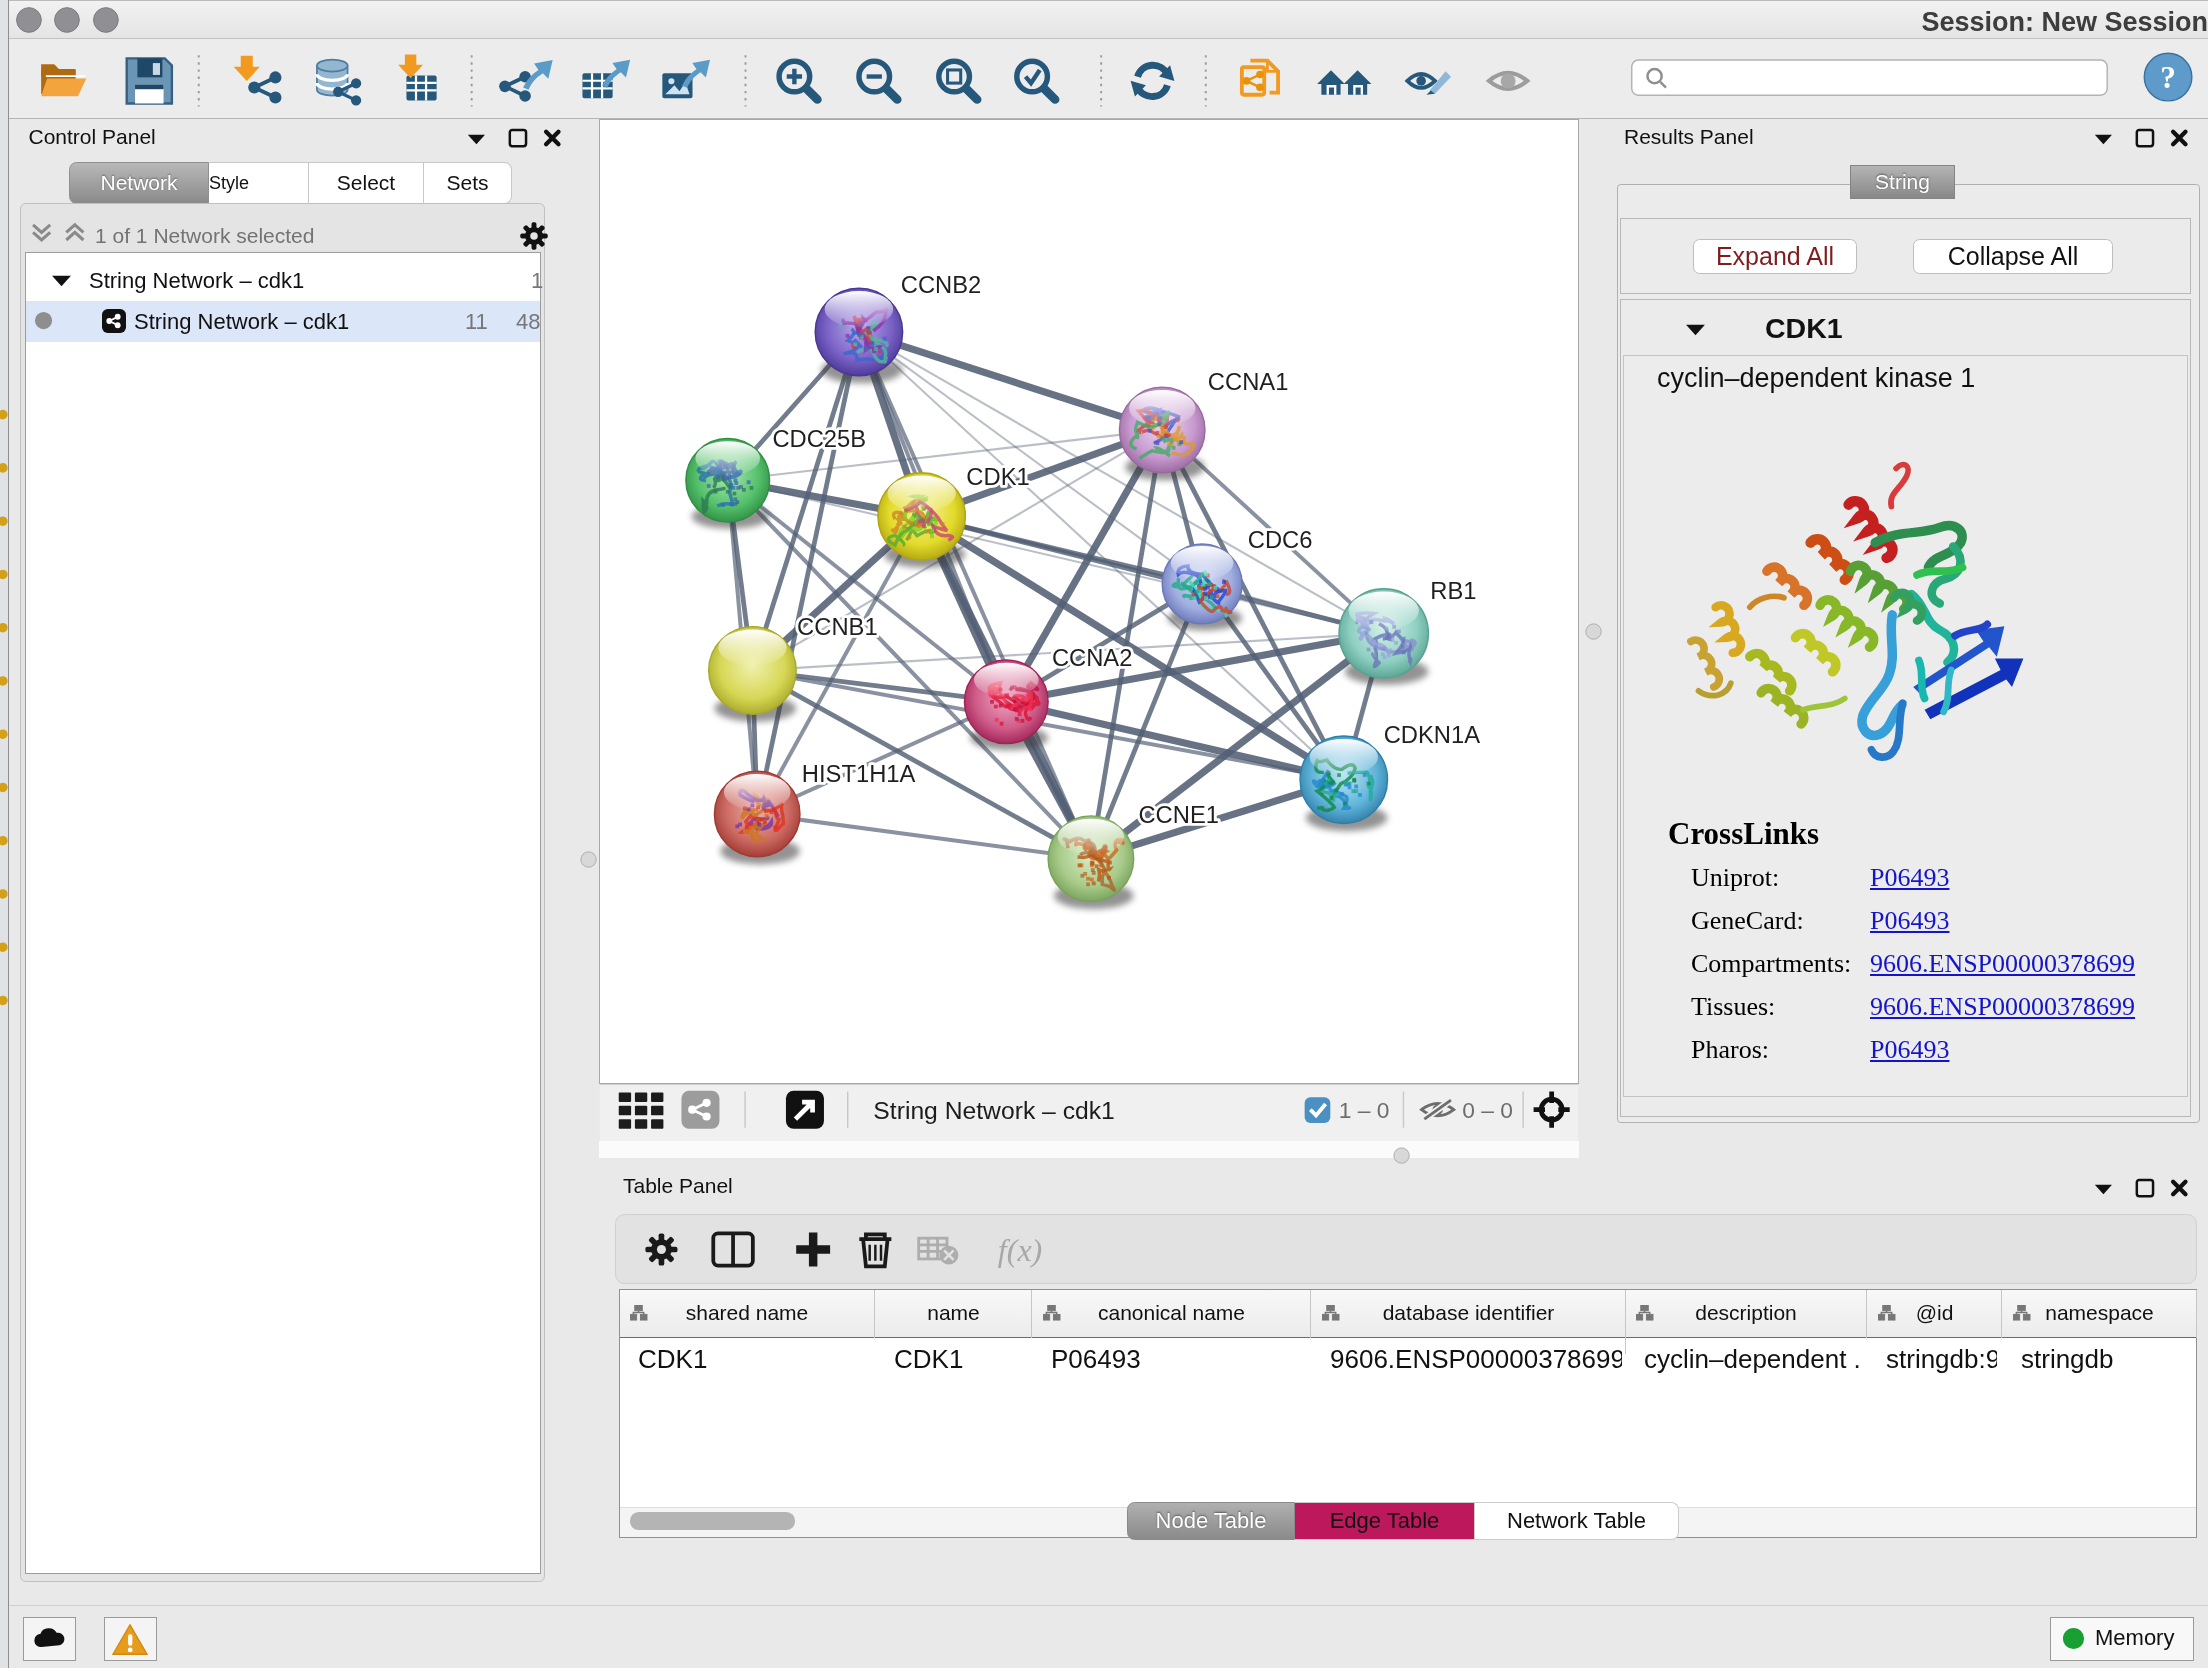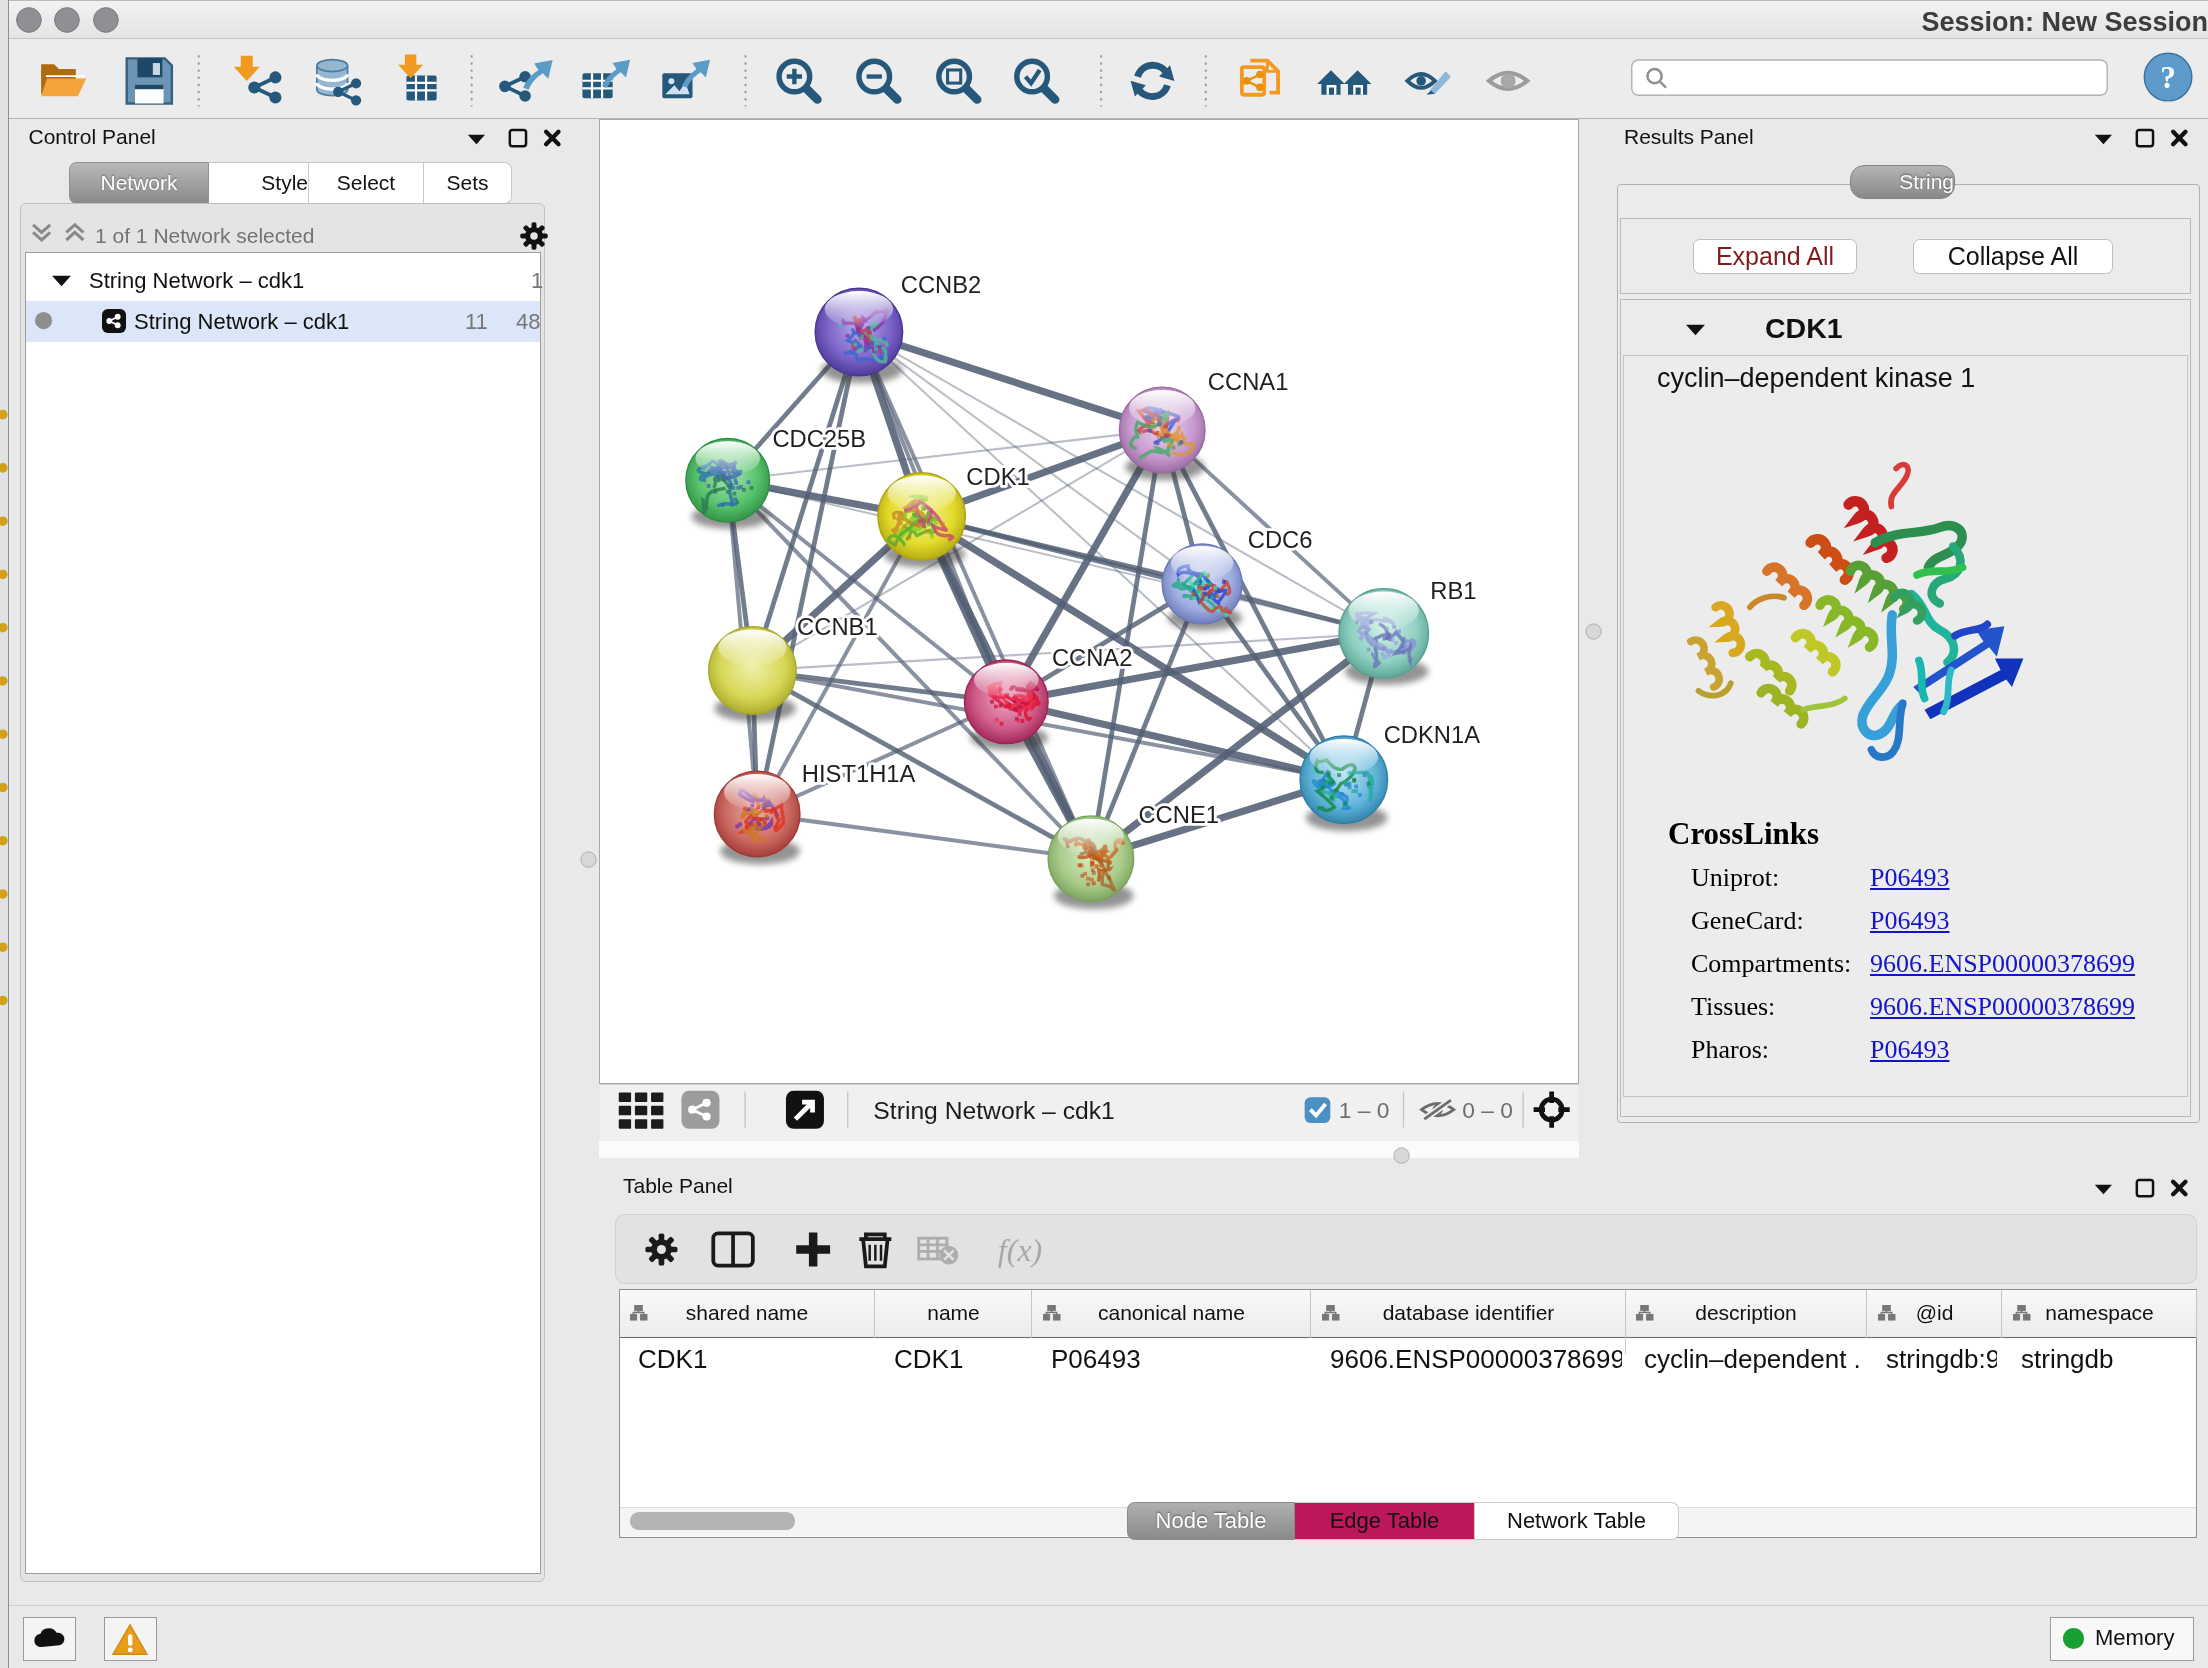--- a/index.html
+++ b/index.html
@@ -225,21 +225,21 @@
 <div class="abs" style="left:8.6px;top:119px;width:554px;height:1485px;background:#e9e9e9"></div>
 <div class="abs panel-title" style="left:28.5px;top:125px">Control Panel</div>
 <svg class="abs" style="left:464px;top:126px" width="105" height="25" viewBox="0 0 110 26">
 <path d="M4 9 L22 9 L13 19 Z" fill="#111"></path>
 <rect x="48" y="4" width="17" height="17" rx="2.5" fill="none" stroke="#111" stroke-width="2.6"></rect>
 <path d="M86 6 L99 19 M99 6 L86 19" stroke="#111" stroke-width="4.5" stroke-linecap="round"></path>
 </svg>
 
 <div class="abs" style="left:69px;top:162px;width:442px;height:42px">
   <div class="abs seltab" style="left:0;top:0;width:140px;height:42px;border-radius:7.6px 0 0 7.6px;border:1px solid #909090;font-size:21px;text-align:center;line-height:40px;text-shadow:0 -1px 1.9px #666">Network</div>
-  <div class="abs whitetab" style="left:140px;top:0;width:100px;height:42px;border:1px solid #c8c8c8;border-left:none;font-size:21px;text-align:right;line-height:40px">Style</div>
+  <div class="abs whitetab" style="left:140px;top:0;width:100px;height:42px;border:1px solid #c8c8c8;border-left:none;font-size:18px;text-align:left;line-height:40px">Style</div>
   <div class="abs whitetab" style="left:240px;top:0;width:115px;height:42px;border:1px solid #c8c8c8;border-left:none;font-size:21px;text-align:center;line-height:40px">Select</div>
   <div class="abs whitetab" style="left:355px;top:0;width:88px;height:42px;border:1px solid #c8c8c8;border-left:none;border-radius:0 7.6px 7.6px 0;font-size:21px;text-align:center;line-height:40px">Sets</div>
 </div>
 
 <div class="abs" style="left:20px;top:203px;width:525px;height:1379px;background:#e4e4e4;border:1px solid #c0c0c0;border-radius:5.7px"></div>
 <svg class="abs" style="left:28.5px;top:221px" width="67" height="28.5" fill="none" stroke="#8a8a8a" stroke-width="3.2" viewBox="0 0 70 30">
     <path d="M4 4 L13 12 L22 4 M4 12 L13 20 L22 12"></path>
     <g transform="translate(35,0)">
       <path d="M4 20 L13 12 L22 20 M4 12 L13 4 L22 12"></path>
     </g>
@@ -803,21 +803,21 @@
     <circle cx="11" cy="11" r="8" fill="#d8d8d8" stroke="#aaa"></circle>
   </svg>
 
 <div class="abs panel-title" style="left:1624px;top:125px">Results Panel</div>
 <svg class="abs" style="left:2091px;top:126px" width="105" height="25" viewBox="0 0 110 26">
 <path d="M4 9 L22 9 L13 19 Z" fill="#111"></path>
 <rect x="48" y="4" width="17" height="17" rx="2.5" fill="none" stroke="#111" stroke-width="2.6"></rect>
 <path d="M86 6 L99 19 M99 6 L86 19" stroke="#111" stroke-width="4.5" stroke-linecap="round"></path>
 </svg>
 <div class="abs" style="left:1617px;top:184px;width:583px;height:939px;background:#ebebeb;border:1px solid #b0b0b0;border-radius:3.8px"></div>
-<div class="abs" style="left:1850px;top:165px;width:105px;height:34px;background:linear-gradient(#b4b4b4,#888);border:1px solid #848484;border-radius:14px;color:#fff;font-size:21px;text-align:right;line-height:32px;text-shadow:0 -1px 1.9px #555">String</div>
+<div class="abs" style="left:1850px;top:165px;width:105px;height:34px;background:linear-gradient(#b4b4b4,#888);border:1px solid #848484;border-radius:0;color:#fff;font-size:21px;text-align:center;line-height:32px;text-shadow:0 -1px 1.9px #555">String</div>
 
 <div class="abs" style="left:1620px;top:218px;width:571px;height:76px;background:#ebebeb;border:1px solid #b8b8b8"></div>
 <div class="abs" style="left:1693px;top:239px;width:164px;height:35px;background:#fff;border:1px solid #bdbdbd;border-radius:6.7px;font-size:25px;text-align:center;line-height:33px;color:#7f1d1d">Expand All</div>
 <div class="abs" style="left:1913px;top:239px;width:200px;height:35px;background:#fff;border:1px solid #bdbdbd;border-radius:6.7px;font-size:25px;text-align:center;line-height:33px;color:#111">Collapse All</div>
 
 <div class="abs" style="left:1620px;top:299px;width:571px;height:818px;background:#ebebeb;border:1px solid #b8b8b8"></div>
 <svg class="abs" style="left:1683px;top:321px" width="25" height="17" viewBox="0 0 26 18">
     <path d="M3 4 L23 4 L13 15 Z" fill="#111"></path>
   </svg>
 <div class="abs" style="left:1765px;top:312px;font-size:28.5px;font-weight:bold;color:#111">CDK1</div>

